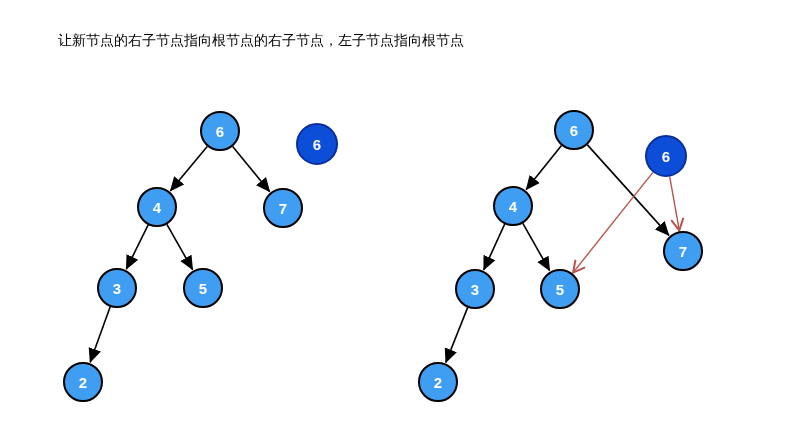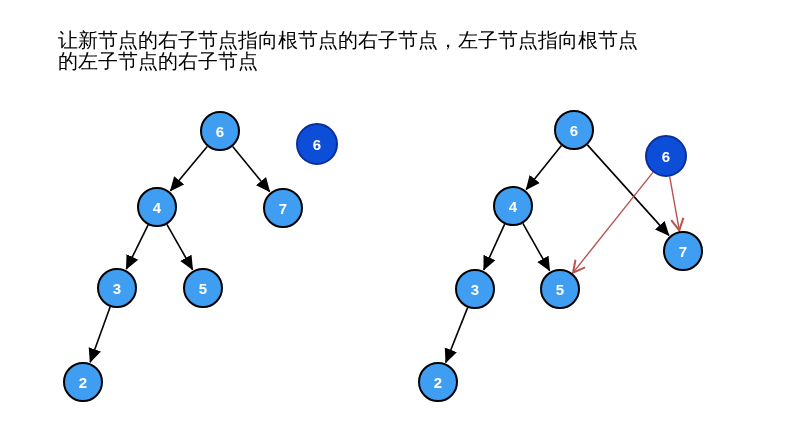--- a/index.html
+++ b/index.html
@@ -16,21 +16,21 @@
   }
   .page {
     position: absolute;
     inset: 0;
     background: #ffffff;
   }
   .caption {
     position: absolute;
     left: 58px;
     top: 30px;
-    font-size: 20px;
+    font-size: 14px;
     line-height: 21px;
     color: #000000;
     white-space: nowrap;
   }
   .diagram-svg {
     position: absolute;
     left: 0;
     top: 0;
   }
   .node-label {
@@ -39,21 +39,20 @@
     font-weight: bold;
     pointer-events: none;
   }
 </style>
 </head>
 <body>
 
 <div class="page">
   <div class="caption">
     <div>让新节点的右子节点指向根节点的右子节点，左子节点指向根节点</div>
-    <div>的左子节点的右子节点</div>
   </div>
   <svg class="diagram-svg" id="diagram" width="800" height="440">
       <defs>
         <marker id="arrow-black" viewBox="0 0 10 10" refX="9.5" refY="5" markerWidth="9" markerHeight="9" orient="auto-start-reverse">
           <path d="M0,0.5 L10,5 L0,9.5 Z" fill="#000000"></path>
         </marker>
         <marker id="arrow-red" viewBox="0 0 10 10" refX="9" refY="5" markerWidth="11" markerHeight="11" orient="auto-start-reverse">
           <path d="M1.5,1 L9,5 L1.5,9" fill="none" stroke="#b85450" stroke-width="1.3"></path>
         </marker>
       </defs>

